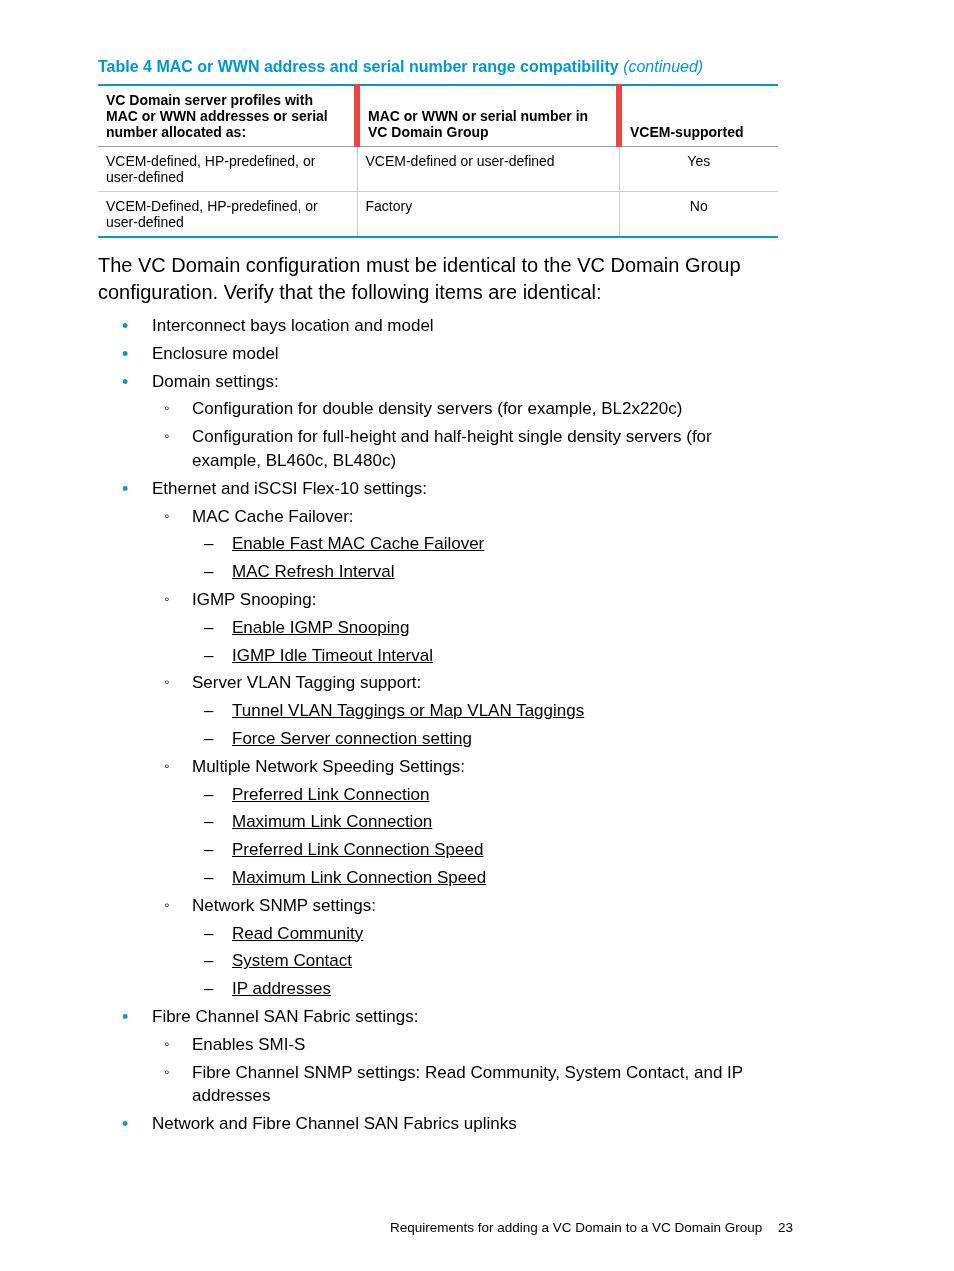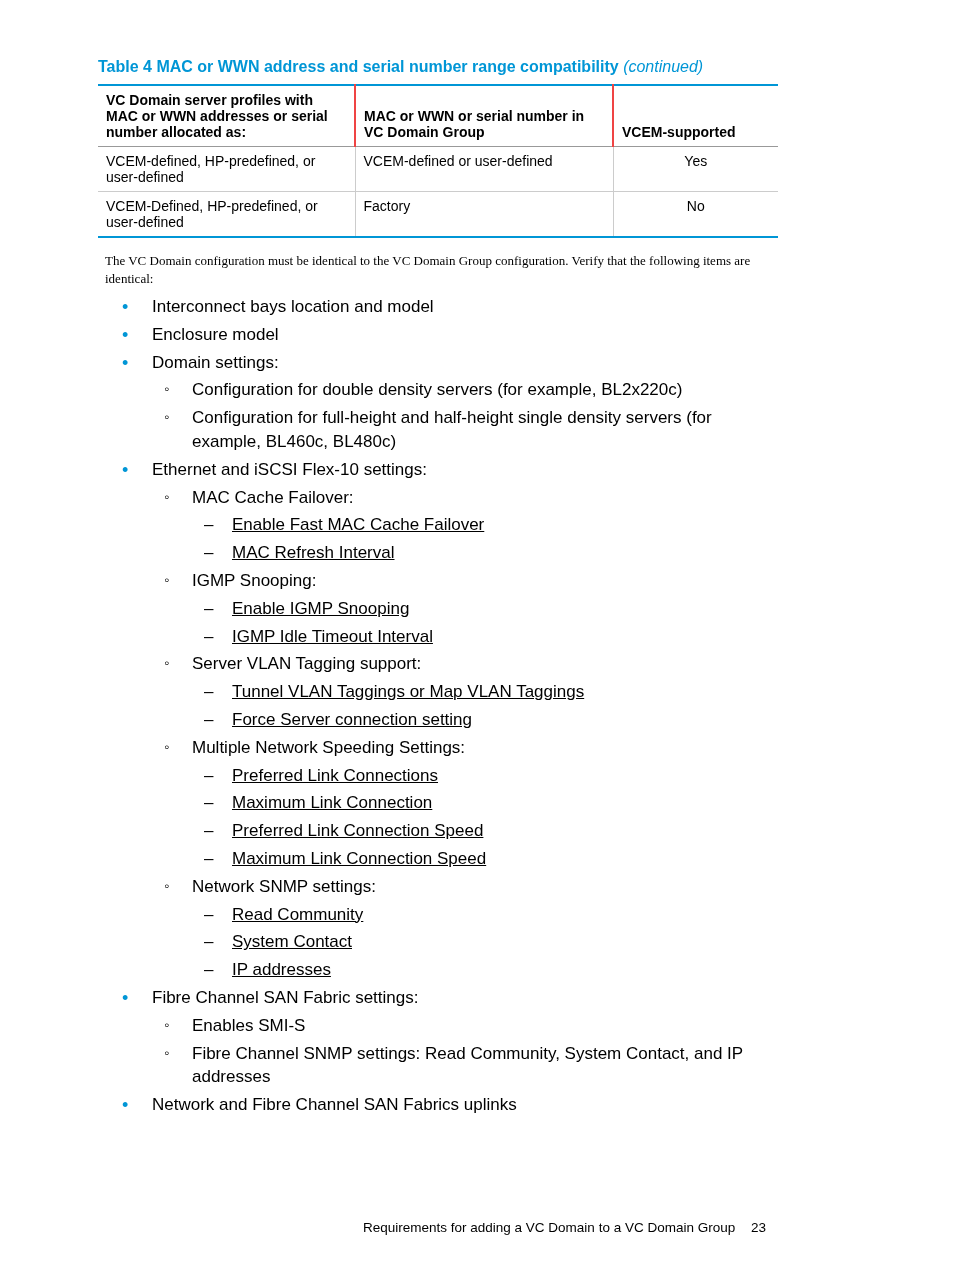--- a/index.html
+++ b/index.html
@@ -35,41 +35,40 @@
     border-top: 2px solid #0096d6;
     border-bottom: 2px solid #0096d6;
     font-size: 14px;
   }
   table.compat th {
     text-align: left;
     font-weight: bold;
     padding: 6px 8px;
     vertical-align: bottom;
     border-bottom: 1px solid #999;
-    border-right: 2px solid #ef4444;
+    border-right: 6px solid #ef4444;
   }
   table.compat th:last-child { border-right: none; }
   table.compat td {
     padding: 6px 8px;
     vertical-align: top;
     border-top: 1px solid #ccc;
     border-right: 1px solid #ccc;
   }
   table.compat td:last-child { border-right: none; text-align: center; }
   table.compat tr:first-child td { border-top: none; }
   .col1 { width: 240px; }
   .col2 { width: 240px; }
   .col3 { }
 
   p.body {
-    font-size: 13px;
+    font-size: 20px;
     line-height: 1.35;
-    margin: 14px 0 8px 7px;
-    color: #000;
-    font-family: Liberation Serif, serif;
+    margin: 14px 0 8px 0;
+    color: #000;
   }
 
   ul.lvl1 {
     list-style: none;
     padding: 0 0 0 18px;
     margin: 6px 0 0 0;
   }
   ul.lvl1 > li {
     position: relative;
     padding-left: 36px;
@@ -128,21 +127,21 @@
     left: 6px;
     top: 0;
     color: #000;
     font-size: 17px;
     line-height: 1.4;
   }
 
   .footer {
     position: absolute;
     bottom: 36px;
-    right: 110px;
+    right: 83px;
     font-size: 13.5px;
     color: #000;
   }
   .footer .pagenum { margin-left: 12px; }
 </style>
 </head>
 <body>
 
 <div class="page">
 
@@ -204,21 +203,21 @@
         <li>
           <span>Server VLAN Tagging support:</span>
           <ul class="lvl3">
             <li><span>Tunnel VLAN Taggings or Map VLAN Taggings</span></li>
             <li><span>Force Server connection setting</span></li>
           </ul>
         </li>
         <li>
           <span>Multiple Network Speeding Settings:</span>
           <ul class="lvl3">
-            <li><span>Preferred Link Connections</span></li>
+            <li><span>Preferred Link Connection</span></li>
             <li><span>Maximum Link Connection</span></li>
             <li><span>Preferred Link Connection Speed</span></li>
             <li><span>Maximum Link Connection Speed</span></li>
           </ul>
         </li>
         <li>
           <span>Network SNMP settings:</span>
           <ul class="lvl3">
             <li><span>Read Community</span></li>
             <li><span>System Contact</span></li>

